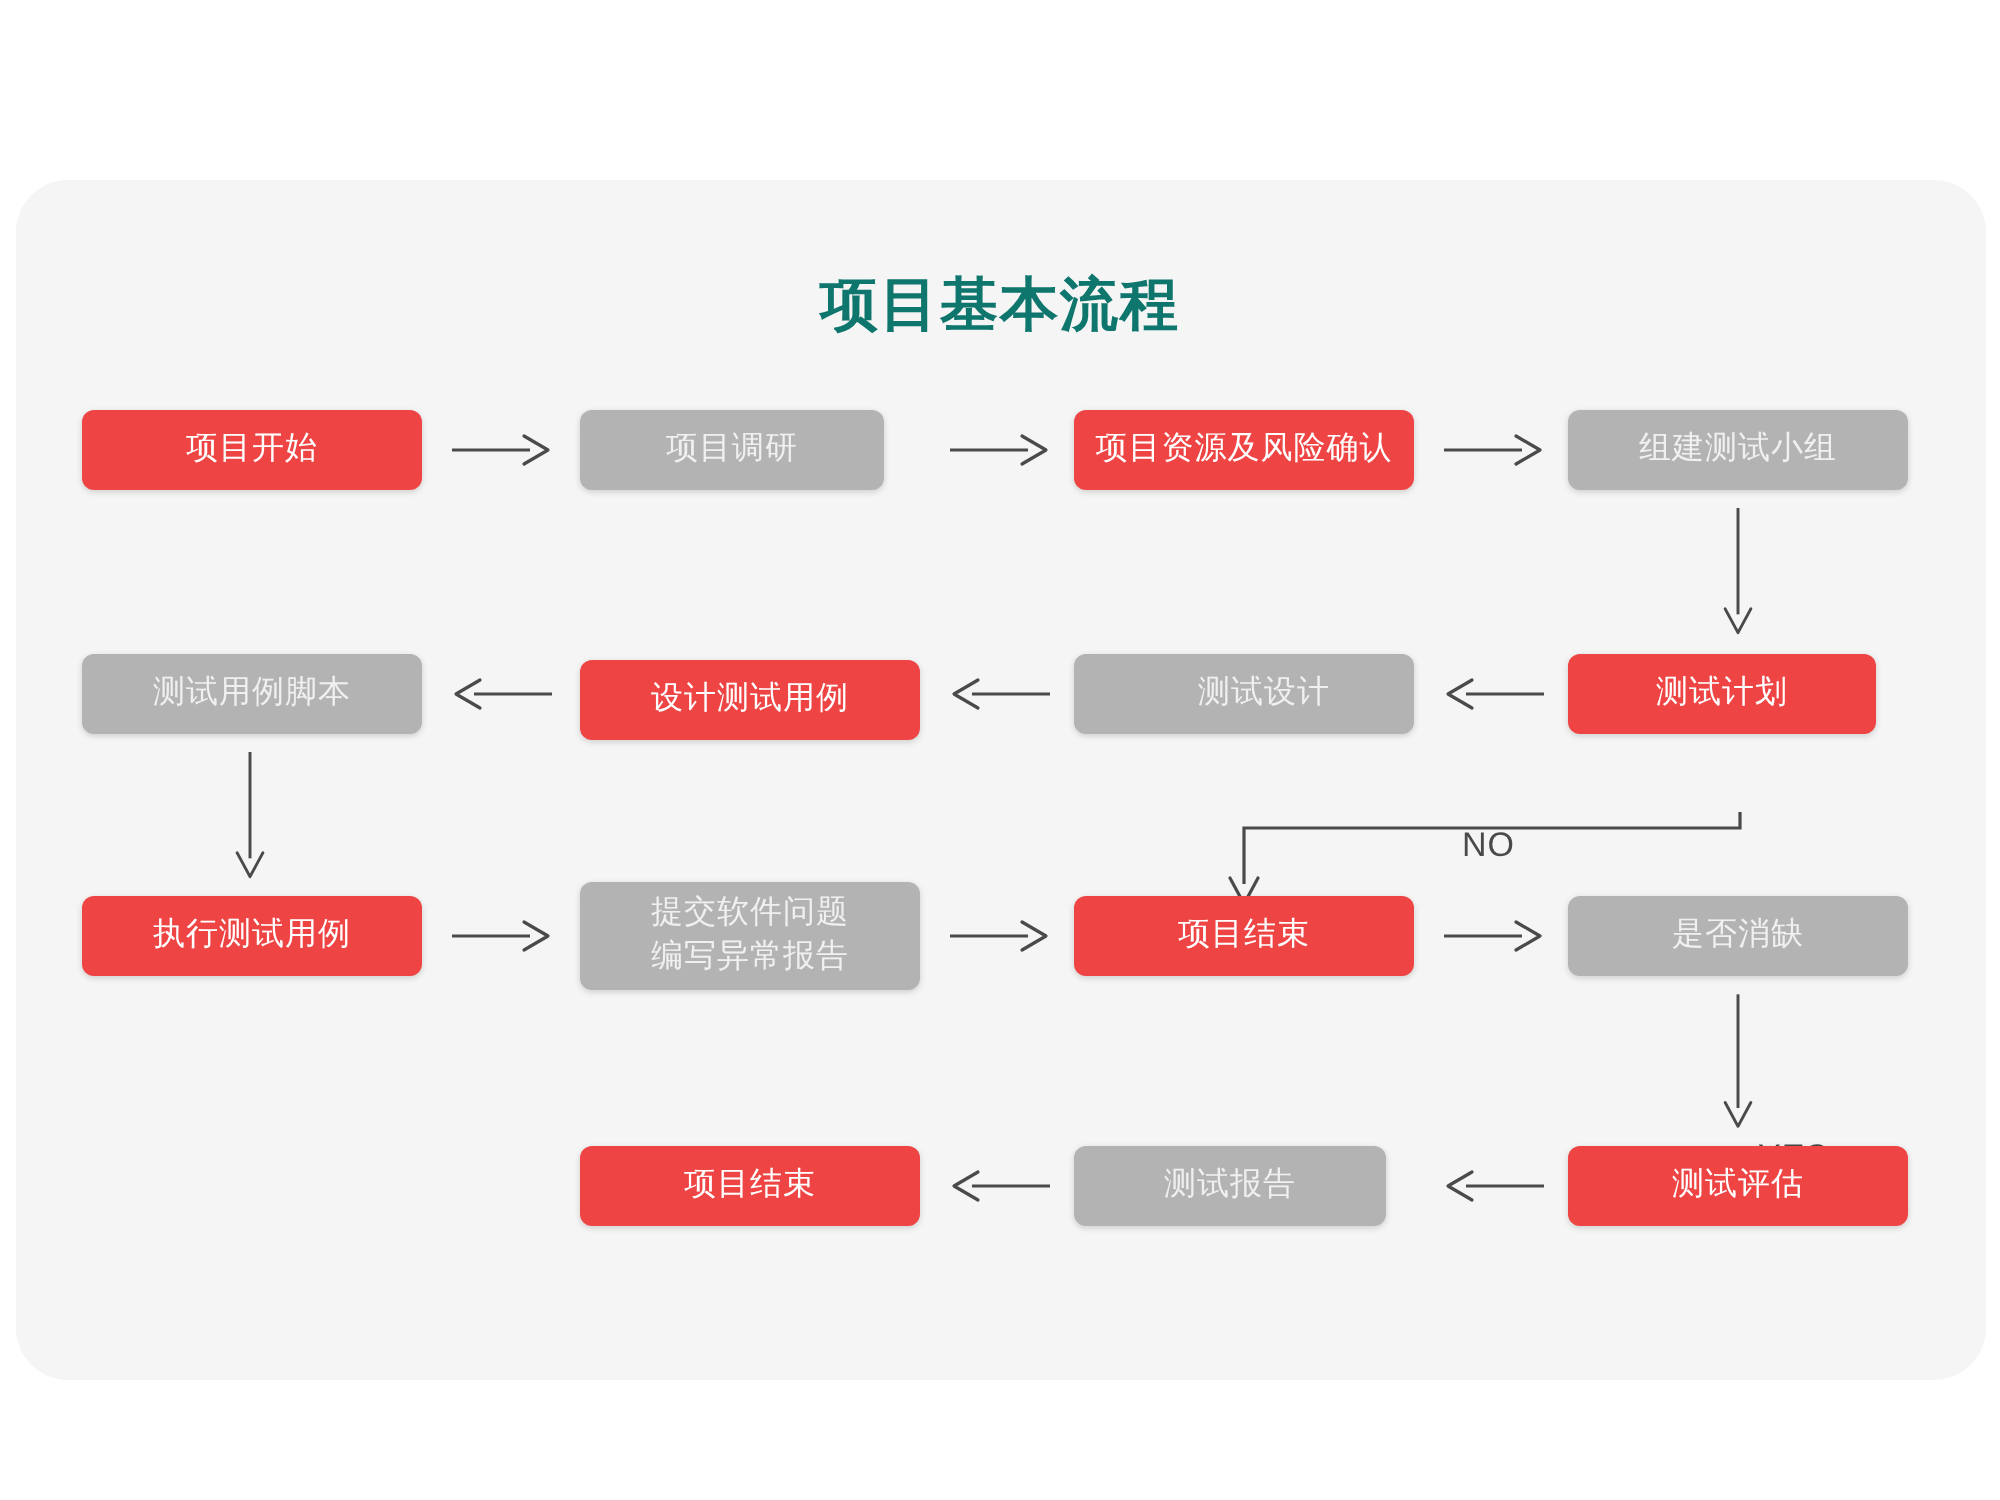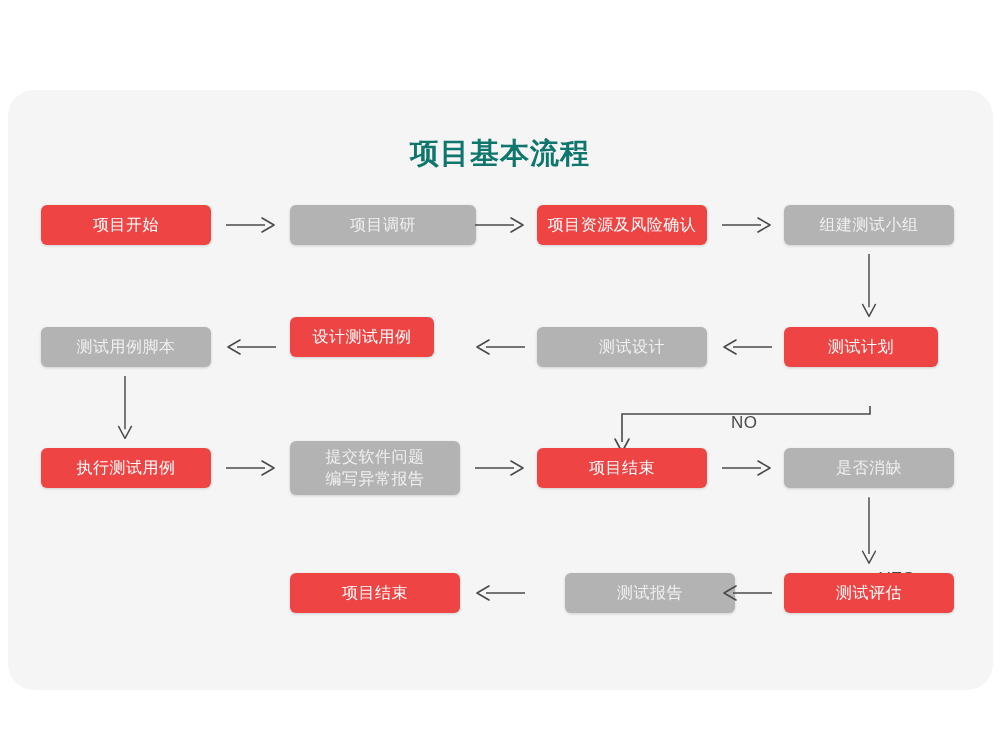--- a/index.html
+++ b/index.html
@@ -98,21 +98,21 @@
 
   <div id="chart-title">项目基本流程</div>
 
   <div class="node purple" style="left:41px; top:205px; width:170px; height:40px;">项目开始</div>
 
   <svg class="arrow-h" style="left:224px; top:214px;" width="54" height="22" viewBox="0 0 54 22">
     <path d="M2 11 H41" stroke="#4a4a4a" stroke-width="1.6" fill="none"></path>
     <path d="M38 4 L50 11 L38 18" stroke="#4a4a4a" stroke-width="1.6" fill="none" stroke-linecap="round" stroke-linejoin="round"></path>
   </svg>
 
-  <div class="node gray" style="left:290px; top:205px; width:186px; height:40px;">项目调研</div>
+  <div class="node gray" style="left:290px; top:205px; width:152px; height:40px;">项目调研</div>
 
   <svg class="arrow-h" style="left:473px; top:214px;" width="54" height="22" viewBox="0 0 54 22">
     <path d="M2 11 H41" stroke="#4a4a4a" stroke-width="1.6" fill="none"></path>
     <path d="M38 4 L50 11 L38 18" stroke="#4a4a4a" stroke-width="1.6" fill="none" stroke-linecap="round" stroke-linejoin="round"></path>
   </svg>
 
   <div class="node purple" style="left:537px; top:205px; width:170px; height:40px;">项目资源及风险确认</div>
 
   <svg class="arrow-h" style="left:720px; top:214px;" width="54" height="22" viewBox="0 0 54 22">
     <path d="M2 11 H41" stroke="#4a4a4a" stroke-width="1.6" fill="none"></path>
@@ -126,21 +126,21 @@
     <path d="M5 55 L12 68 L19 55" stroke="#4a4a4a" stroke-width="1.6" fill="none" stroke-linecap="round" stroke-linejoin="round"></path>
   </svg>
 
   <div class="node gray" style="left:41px; top:327px; width:170px; height:40px;">测试用例脚本</div>
 
   <svg class="arrow-h" style="left:224px; top:336px;" width="54" height="22" viewBox="0 0 54 22">
     <path d="M52 11 H13" stroke="#4a4a4a" stroke-width="1.6" fill="none"></path>
     <path d="M16 4 L4 11 L16 18" stroke="#4a4a4a" stroke-width="1.6" fill="none" stroke-linecap="round" stroke-linejoin="round"></path>
   </svg>
 
-  <div class="node purple" style="left:290px; top:317px; width:144px; height:40px;">设计测试用例</div>
+  <div class="node purple" style="left:290px; top:330px; width:170px; height:40px;">设计测试用例</div>
 
   <svg class="arrow-h" style="left:473px; top:336px;" width="54" height="22" viewBox="0 0 54 22">
     <path d="M52 11 H13" stroke="#4a4a4a" stroke-width="1.6" fill="none"></path>
     <path d="M16 4 L4 11 L16 18" stroke="#4a4a4a" stroke-width="1.6" fill="none" stroke-linecap="round" stroke-linejoin="round"></path>
   </svg>
 
   <div class="node gray" style="left:537px; top:327px; width:170px; height:40px;padding-left:20px;">测试设计</div>
 
   <svg class="arrow-h" style="left:720px; top:336px;" width="54" height="22" viewBox="0 0 54 22">
     <path d="M52 11 H13" stroke="#4a4a4a" stroke-width="1.6" fill="none"></path>
@@ -190,21 +190,21 @@
   </svg>
   <div class="edge-label" style="left:879px; top:521px;margin-top:48px;">YES</div>
 
   <div class="node purple" style="left:290px; top:573px; width:170px; height:40px;">项目结束</div>
 
   <svg class="arrow-h" style="left:473px; top:582px;" width="54" height="22" viewBox="0 0 54 22">
     <path d="M52 11 H13" stroke="#4a4a4a" stroke-width="1.6" fill="none"></path>
     <path d="M16 4 L4 11 L16 18" stroke="#4a4a4a" stroke-width="1.6" fill="none" stroke-linecap="round" stroke-linejoin="round"></path>
   </svg>
 
-  <div class="node gray" style="left:537px; top:573px; width:170px; height:40px;margin-left:28px;">测试报告</div>
+  <div class="node gray" style="left:537px; top:573px; width:156px; height:40px;">测试报告</div>
 
   <svg class="arrow-h" style="left:720px; top:582px;" width="54" height="22" viewBox="0 0 54 22">
     <path d="M52 11 H13" stroke="#4a4a4a" stroke-width="1.6" fill="none"></path>
     <path d="M16 4 L4 11 L16 18" stroke="#4a4a4a" stroke-width="1.6" fill="none" stroke-linecap="round" stroke-linejoin="round"></path>
   </svg>
 
   <div class="node purple" style="left:784px; top:573px; width:170px; height:40px;">测试评估</div>
 
 </div>
 

